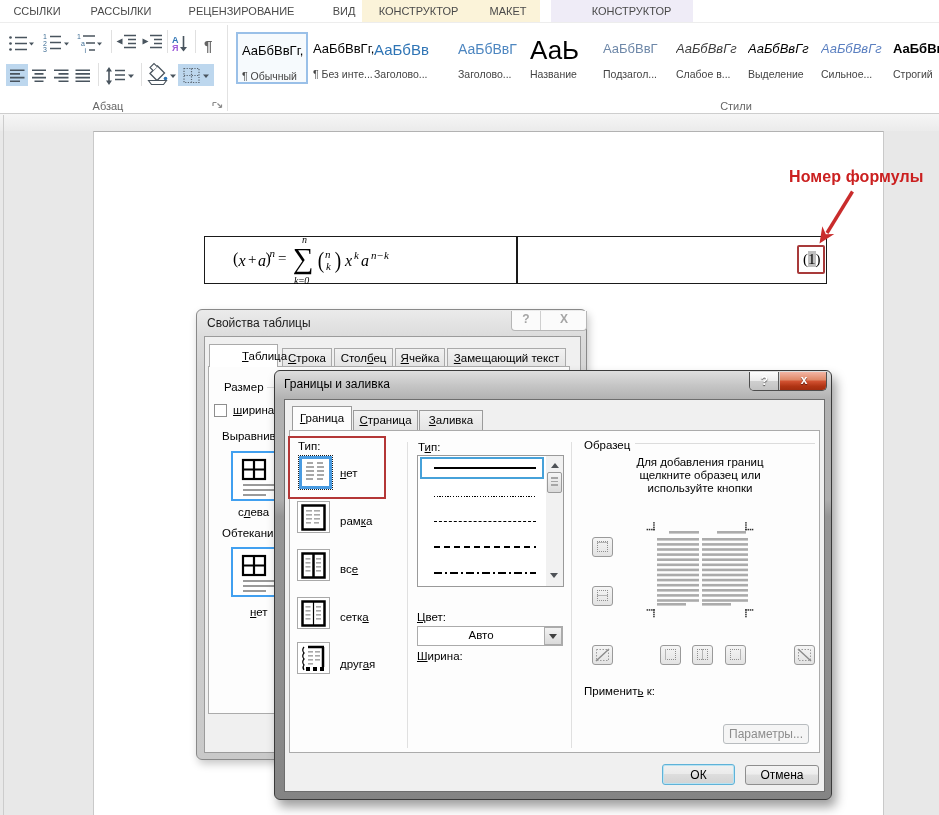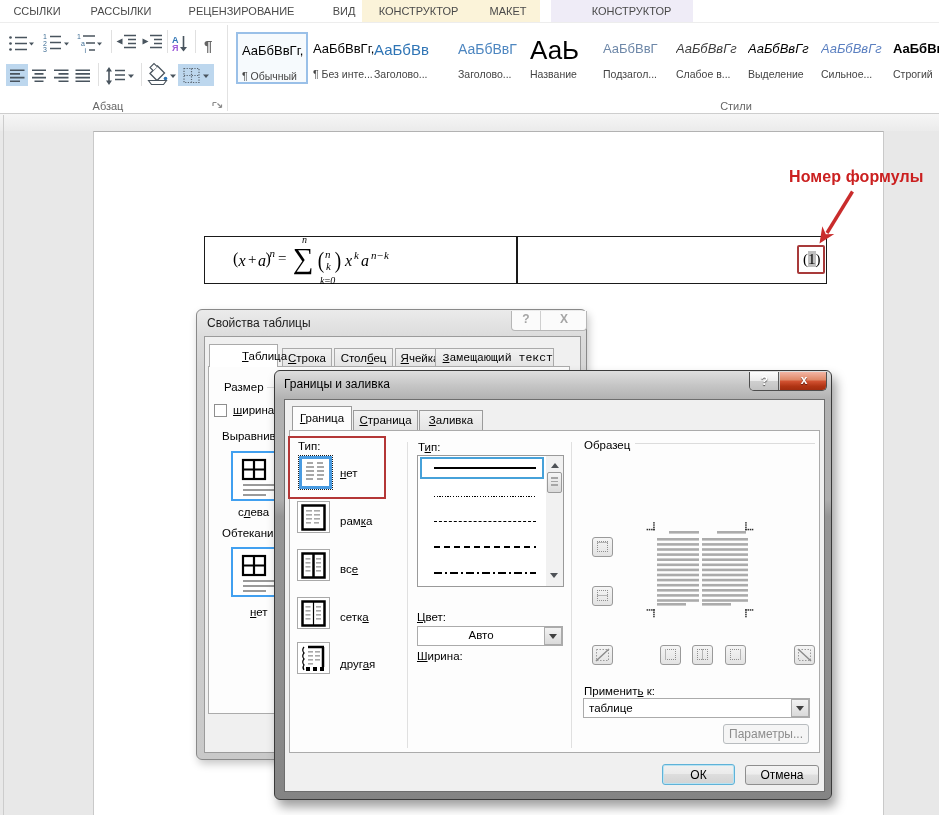--- a/index.html
+++ b/index.html
@@ -215,21 +215,21 @@
   <div class="abs" style="left:0;top:0;font-family:'Liberation Serif',serif;color:#000;">
     <span class="abs" style="left:233px;top:250px;font-size:16px;">(</span>
     <span class="abs" style="left:238.5px;top:252px;font-size:16px;font-style:italic;">x</span>
     <span class="abs" style="left:248px;top:251px;font-size:15px;">+</span>
     <span class="abs" style="left:258px;top:252px;font-size:16px;font-style:italic;">a</span>
     <span class="abs" style="left:265.5px;top:250px;font-size:16px;">)</span>
     <span class="abs" style="left:269.5px;top:247px;font-size:11px;font-style:italic;">n</span>
     <span class="abs" style="left:278px;top:250px;font-size:15px;">=</span>
     <span class="abs" style="left:293px;top:241.5px;font-size:29px;">∑</span>
     <span class="abs" style="left:302px;top:234px;font-size:10px;font-style:italic;">n</span>
-    <span class="abs" style="left:294px;top:275px;font-size:10px;font-style:italic;letter-spacing:-0.5px;margin-left:26px;">k=0</span>
+    <span class="abs" style="left:294px;top:275px;font-size:10px;font-style:italic;letter-spacing:-0.5px;">k=0</span>
     <span class="abs" style="left:317px;top:246.5px;font-size:24px;transform:scaleX(0.8);">(</span>
     <span class="abs" style="left:325px;top:247.5px;font-size:11px;font-style:italic;">n</span>
     <span class="abs" style="left:326px;top:259.5px;font-size:11px;font-style:italic;">k</span>
     <span class="abs" style="left:334px;top:246.5px;font-size:24px;transform:scaleX(0.8);">)</span>
     <span class="abs" style="left:345px;top:252px;font-size:16px;font-style:italic;">x</span>
     <span class="abs" style="left:354px;top:249px;font-size:11px;font-style:italic;">k</span>
     <span class="abs" style="left:361px;top:252px;font-size:16px;font-style:italic;">a</span>
     <span class="abs" style="left:371px;top:249px;font-size:11px;font-style:italic;">n−k</span>
   </div>
 
@@ -245,21 +245,21 @@
     <div class="abs" style="left:0;top:1px;width:28px;text-align:center;font-size:12px;font-weight:bold;color:#a5a5a5;">?</div>
     <div class="abs" style="left:29px;top:1px;width:46px;text-align:center;font-size:12px;font-weight:bold;color:#a5a5a5;">X</div>
   </div>
 
   <div class="abs" style="left:7px;top:26px;width:377px;height:417px;background:#f0f0f0;border:1px solid #9b9b9b;"></div>
 
   <div class="abs" style="left:12px;top:34px;width:69px;height:23px;background:#fff;border:1px solid #aaa;border-bottom:none;font-size:11.5px;text-align:center;line-height:22px;z-index:3;padding-left:32px;"><span class="u">Т</span>аблица</div>
   <div class="abs" style="left:85px;top:38px;width:50px;height:19px;background:linear-gradient(#f2f2f2,#e3e3e3);border:1px solid #aaa;border-bottom:none;font-size:11.5px;text-align:center;line-height:18px;"><span class="u">С</span>трока</div>
   <div class="abs" style="left:137px;top:38px;width:59px;height:19px;background:linear-gradient(#f2f2f2,#e3e3e3);border:1px solid #aaa;border-bottom:none;font-size:11.5px;text-align:center;line-height:18px;">Стол<span class="u">б</span>ец</div>
   <div class="abs" style="left:198px;top:38px;width:50px;height:19px;background:linear-gradient(#f2f2f2,#e3e3e3);border:1px solid #aaa;border-bottom:none;font-size:11.5px;text-align:center;line-height:18px;"><span class="u">Я</span>чейка</div>
-  <div class="abs" style="left:238px;top:38px;width:119px;height:19px;background:linear-gradient(#f2f2f2,#e3e3e3);border:1px solid #aaa;border-bottom:none;font-size:11.5px;text-align:right;line-height:18px;font-family:Liberation Mono, monospace;"><span class="u">З</span>амещающий текст</div>
+  <div class="abs" style="left:250px;top:38px;width:119px;height:19px;background:linear-gradient(#f2f2f2,#e3e3e3);border:1px solid #aaa;border-bottom:none;font-size:11.5px;text-align:center;line-height:18px;"><span class="u">З</span>амещающий текст</div>
 
   <div class="abs" style="left:11px;top:56px;width:362px;height:348px;background:#fdfdfd;border:1px solid #ababab;"></div>
 
   <div class="abs" style="left:27px;top:71px;font-size:11.5px;color:#000;z-index:2;">Размер</div>
   <div class="abs" style="left:70px;top:77px;width:300px;height:1px;background:#dcdcdc;z-index:2;"></div>
   <div class="abs" style="left:17px;top:94px;width:13px;height:13px;background:#fff;border:1px solid #8e8e8e;z-index:2;"></div>
   <div class="abs" style="left:36px;top:94px;font-size:11.5px;z-index:2;"><span class="u">ш</span>ирина</div>
   <div class="abs" style="left:25px;top:120px;font-size:11.5px;z-index:2;">Выравнивание</div>
 
   <div class="abs" style="left:34px;top:141px;width:46px;height:50px;background:#fff;border:2px solid #41a0f0;z-index:2;">
@@ -432,20 +432,21 @@
     <div class="abs" style="left:126px;top:0px;width:18px;height:18px;background:linear-gradient(#f2f2f2,#dadada);border:1px solid #ababab;">
         <div style="width:0;height:0;border:4px solid transparent;border-top:5px solid #404040;margin:6px auto 0;"></div>
       </div>
   </div>
   <div class="abs" style="left:142px;top:279px;font-size:11.5px;z-index:2;"><span class="u">Ш</span>ирина:</div>
 
   <div class="abs" style="left:296px;top:71px;width:1px;height:306px;background:#e0e0e0;z-index:2;"></div>
 
   <div class="abs" style="left:309px;top:68px;font-size:11.5px;z-index:2;">Образец</div>
   <div class="abs" style="left:360px;top:72px;width:180px;height:1px;background:#dcdcdc;z-index:2;"></div>
+  <div class="abs" style="left:310px;top:85px;width:230px;text-align:center;font-size:11.5px;line-height:13px;z-index:2;">Для добавления границ<br>щелкните образец или<br>используйте кнопки</div>
 
   <svg class="abs" style="left:366px;top:145px;z-index:2;" width="140" height="110" viewBox="0 0 140 110">
     <g fill="#2f2f2f">
         <rect x="12.2" y="12.8" width="1.5" height="1.5"></rect>
         <rect x="12.2" y="10.6" width="1.5" height="1.5"></rect>
         <rect x="12.2" y="8.3" width="1.5" height="1.5"></rect>
         <rect x="12.2" y="6.1" width="1.5" height="1.5"></rect>
         <rect x="12.2" y="12.8" width="1.5" height="1.5"></rect>
         <rect x="10.1" y="12.8" width="1.5" height="1.5"></rect>
         <rect x="7.8" y="12.8" width="1.5" height="1.5"></rect>
@@ -532,26 +533,20 @@
   <div class="pbtn abs" style="left:450px;top:274px;">
       <div class="pisq"></div>
       <div class="abs" style="left:14px;top:3px;width:1px;height:11px;background:#b5b5b5;"></div>
     </div>
   <div class="pbtn abs" style="left:519px;top:274px;"><svg width="19" height="18">
         <path d="M3 3 L16 15" stroke="#8a8a8a" stroke-width="1.4"></path>
         <rect x="3.5" y="3.5" width="12" height="11" fill="none" stroke="#9a9a9a" stroke-width="1" stroke-dasharray="1.5 1.5"></rect>
       </svg></div>
 
   <div class="abs" style="left:309px;top:314px;font-size:11.5px;z-index:2;">Применит<span class="u">ь</span> к:</div>
-  <div class="abs" style="left:308px;top:327px;width:227px;height:20px;background:#fff;border:1px solid #ababab;z-index:2;">
-    <div class="abs" style="left:5px;top:3px;font-size:11.5px;">таблице</div>
-    <div class="abs" style="left:207px;top:0px;width:18px;height:18px;background:linear-gradient(#f2f2f2,#dadada);border:1px solid #ababab;">
-        <div style="width:0;height:0;border:4px solid transparent;border-top:5px solid #404040;margin:6px auto 0;"></div>
-      </div>
-  </div>
   <div class="abs dlg-btn" style="left:448px;top:353px;width:86px;height:20px;background:#f5f5f5;border:1px solid #b8bcbf;line-height:19px;color:#8d8d8d;z-index:2;">Параметры...</div>
 
   <div class="abs dlg-btn" style="left:387px;top:393px;width:73px;height:21px;background:linear-gradient(#f1f1f1 0%,#ebebeb 45%,#dddddd 50%,#d3d3d3 100%);border:1px solid #5fb2d8;box-shadow:0 0 0 1px #b9e3f2 inset;line-height:20px;z-index:2;">ОК</div>
   <div class="abs dlg-btn" style="left:470px;top:394px;width:74px;height:20px;background:linear-gradient(#f4f4f4 0%,#ededed 45%,#dfdfdf 50%,#d6d6d6 100%);border:1px solid #8e8e8e;line-height:19px;z-index:2;">Отмена</div>
 </div>
 
 <div id="annot" style="position:absolute;left:0;top:0;width:939px;height:815px;pointer-events:none;z-index:30;">
   <div class="abs" style="left:789px;top:168px;font-size:16px;font-weight:bold;color:#cb2020;letter-spacing:0.1px;">Номер формулы</div>
   <svg class="abs" style="left:0;top:0;" width="939" height="300" viewBox="0 0 939 300">
     <line x1="852.5" y1="191.5" x2="827" y2="233" stroke="#c92c2c" stroke-width="3.4"></line>

